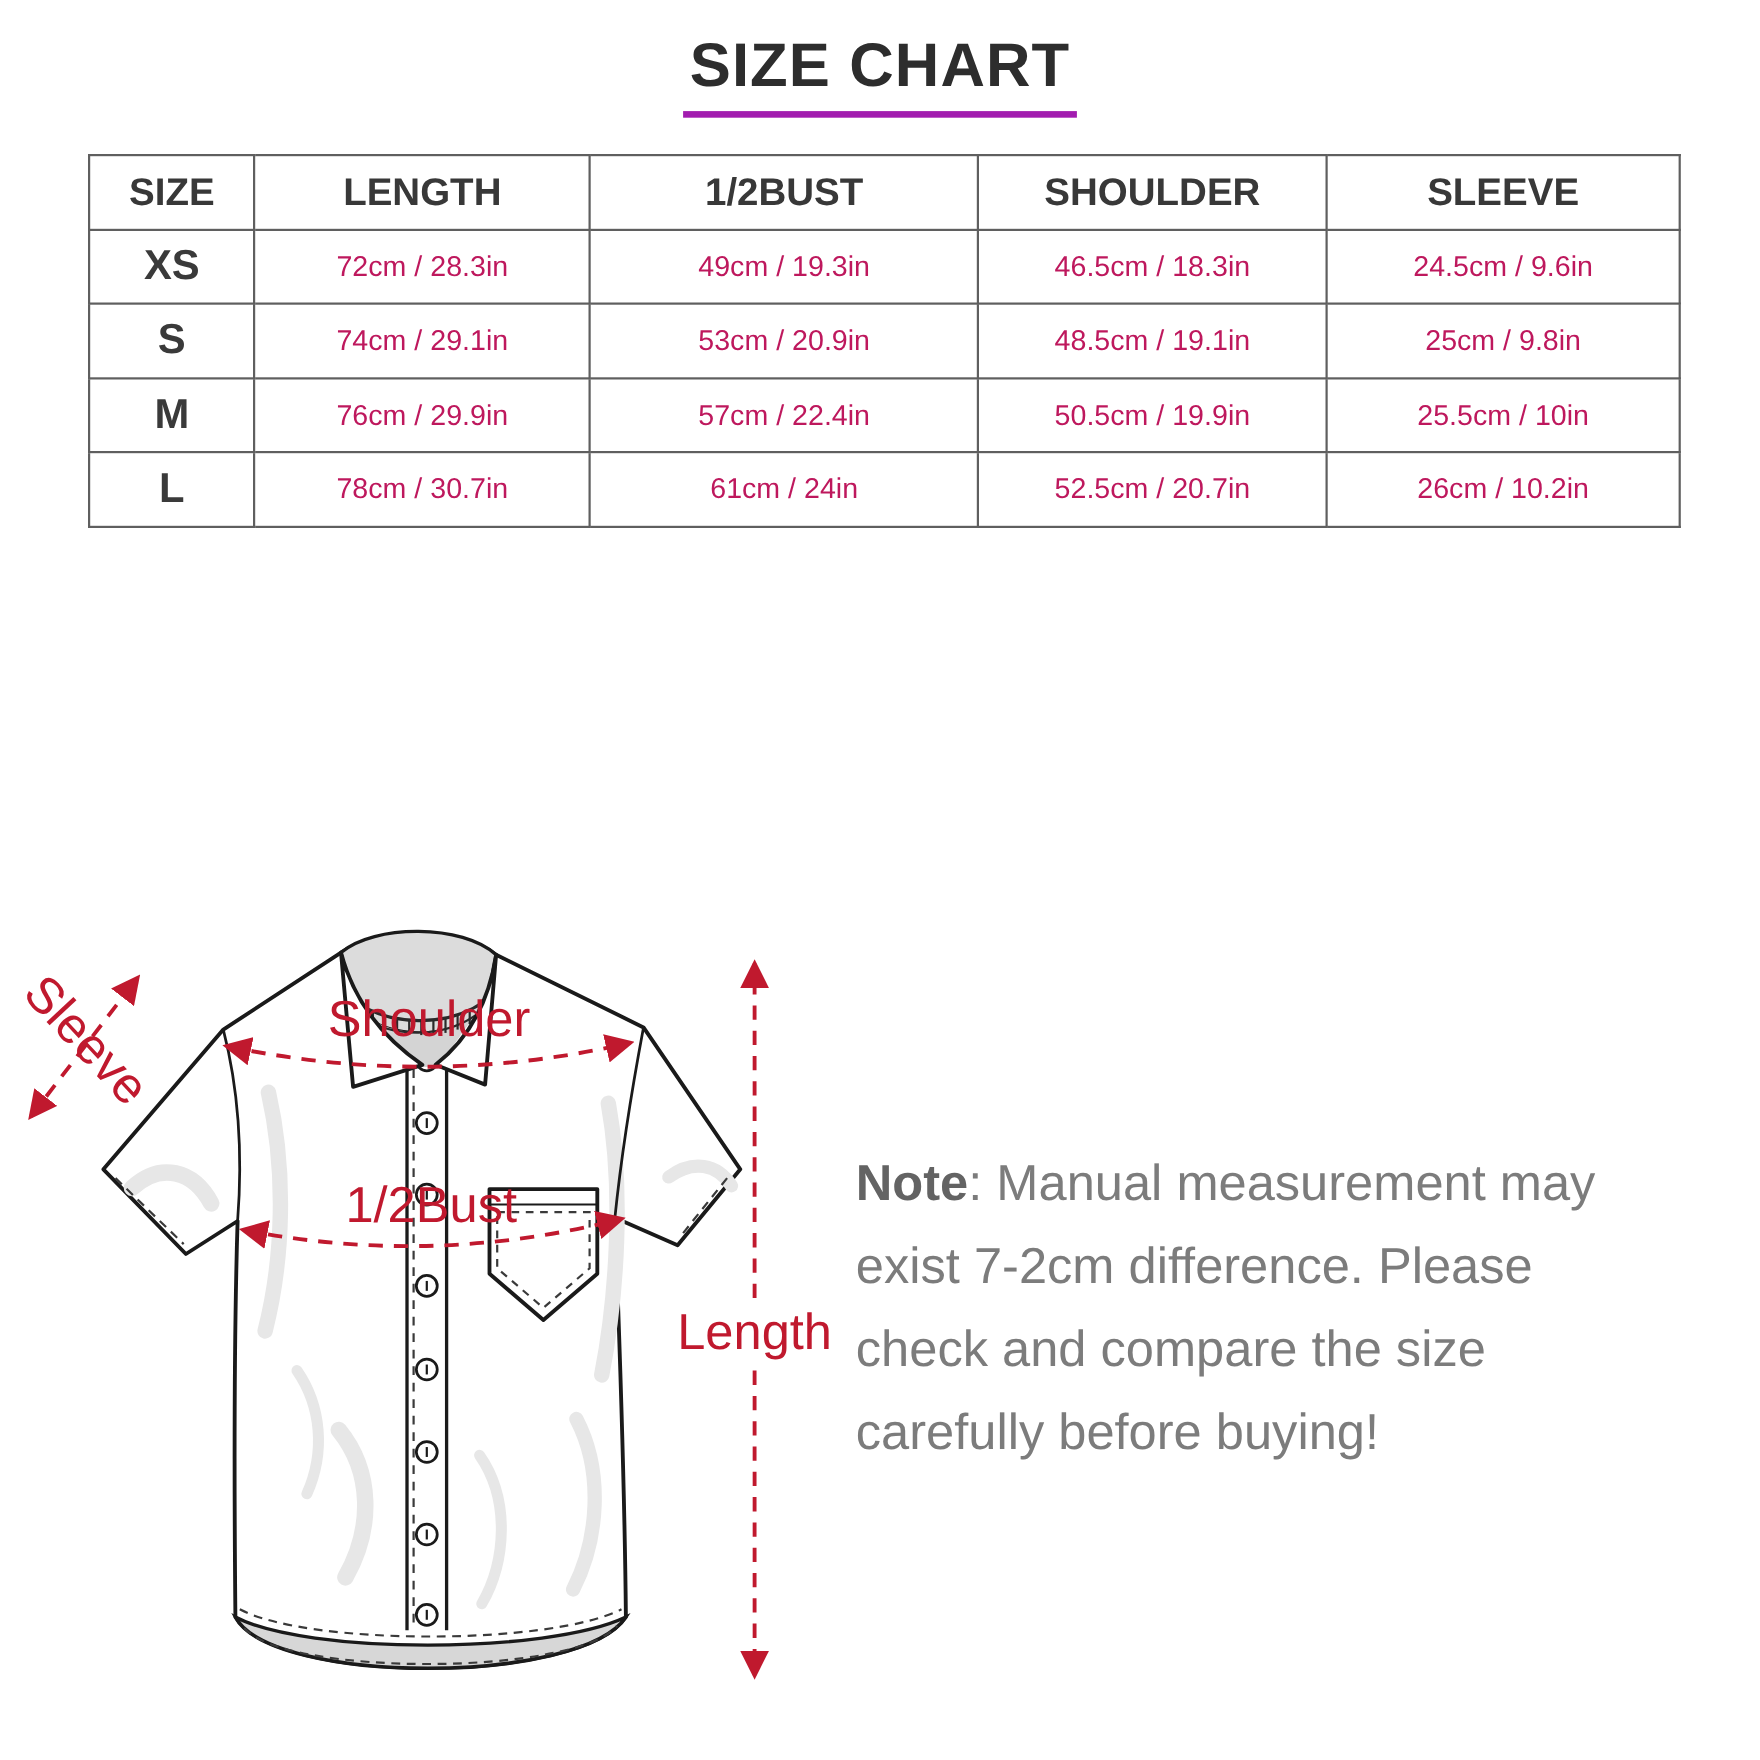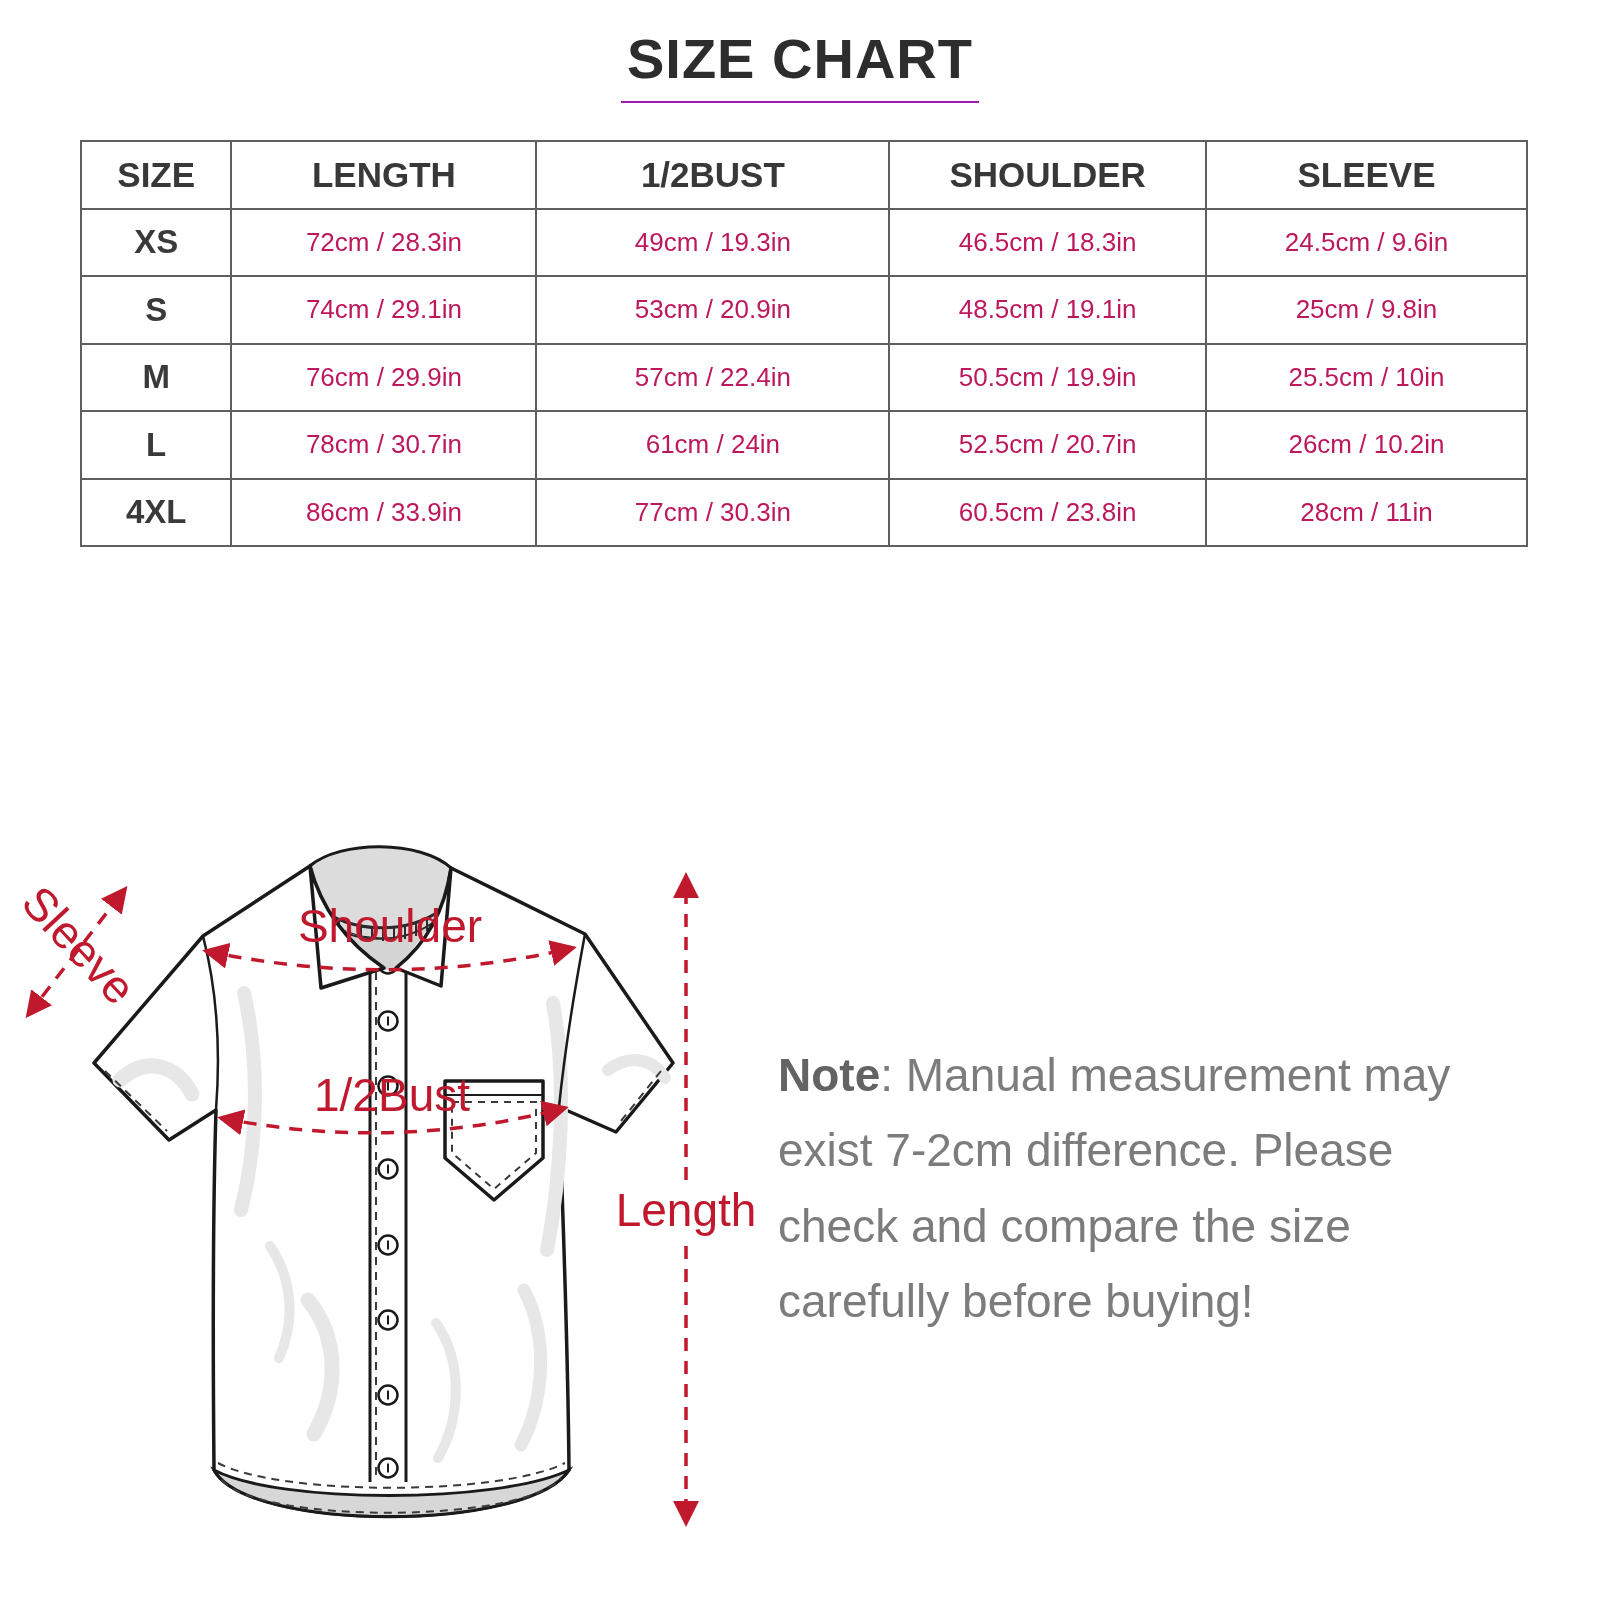--- a/index.html
+++ b/index.html
@@ -4,34 +4,34 @@
 <style>
   html,body{margin:0;padding:0;background:#ffffff;}
   .page{
     position:relative;width:1600px;height:1600px;background:#ffffff;overflow:hidden;
     font-family:"Liberation Sans",sans-serif;
   }
   
   .title-wrap{position:absolute;top:26px;left:0;width:100%;text-align:center;}
   .title{
     display:inline-block;margin:0;font-size:56px;font-weight:bold;color:#2d2d2d;
-    letter-spacing:1px;border-bottom:2px solid #a21caf;padding:0 6px 10px 6px;
+    letter-spacing:1px;border-bottom:6px solid #a21caf;padding:0 6px 10px 6px;
   }
   
   table.size-table{
     position:absolute;left:80px;top:140px;width:1448px;
     border-collapse:collapse;table-layout:fixed;background:#ffffff;
   }
   table.size-table th,table.size-table td{
     border:2px solid #5f5f5f;text-align:center;vertical-align:middle;
     height:65.5px;padding:0;white-space:nowrap;
   }
   table.size-table th{font-size:35px;font-weight:bold;color:#383838;margin-left:12px;}
   table.size-table td{font-size:26px;color:#be185d;}
-  table.size-table td.size-col{font-size:33px;font-weight:bold;color:#3a3a3a;}
+  table.size-table td.size-col{font-size:38px;font-weight:bold;color:#3a3a3a;}
   
   .diagram{position:absolute;left:8px;top:818px;width:772px;height:782px;}
   .red-label{font-family:"Liberation Sans",sans-serif;font-size:46px;fill:#c0192e;}
   
   .note{
     position:absolute;left:778px;top:1038px;width:700px;
     font-size:46px;line-height:1.64;color:#7c7c7c;text-align:left;
   }
   .note .note-label{font-weight:bold;color:#636363;text-align:center;}
 </style>
@@ -82,27 +82,20 @@
         <td>57cm / 22.4in</td>
         <td>50.5cm / 19.9in</td>
         <td>25.5cm / 10in</td>
       </tr>
       <tr>
         <td class="size-col">L</td>
         <td>78cm / 30.7in</td>
         <td>61cm / 24in</td>
         <td>52.5cm / 20.7in</td>
         <td>26cm / 10.2in</td>
-      </tr>
-      <tr>
-        <td class="size-col">4XL</td>
-        <td>86cm / 33.9in</td>
-        <td>77cm / 30.3in</td>
-        <td>60.5cm / 23.8in</td>
-        <td>28cm / 11in</td>
       </tr>
     </tbody>
   </table>
 
   <div class="diagram">
     <svg width="772" height="782" viewBox="0 0 772 782" xmlns="http://www.w3.org/2000/svg">
       <defs>
         <marker id="arrow" viewBox="0 0 10 10" refX="8.5" refY="5" markerWidth="7.5" markerHeight="7.5" orient="auto-start-reverse">
           <path d="M0,0 L10,5 L0,10 Z" fill="#c0192e"></path>
         </marker>

